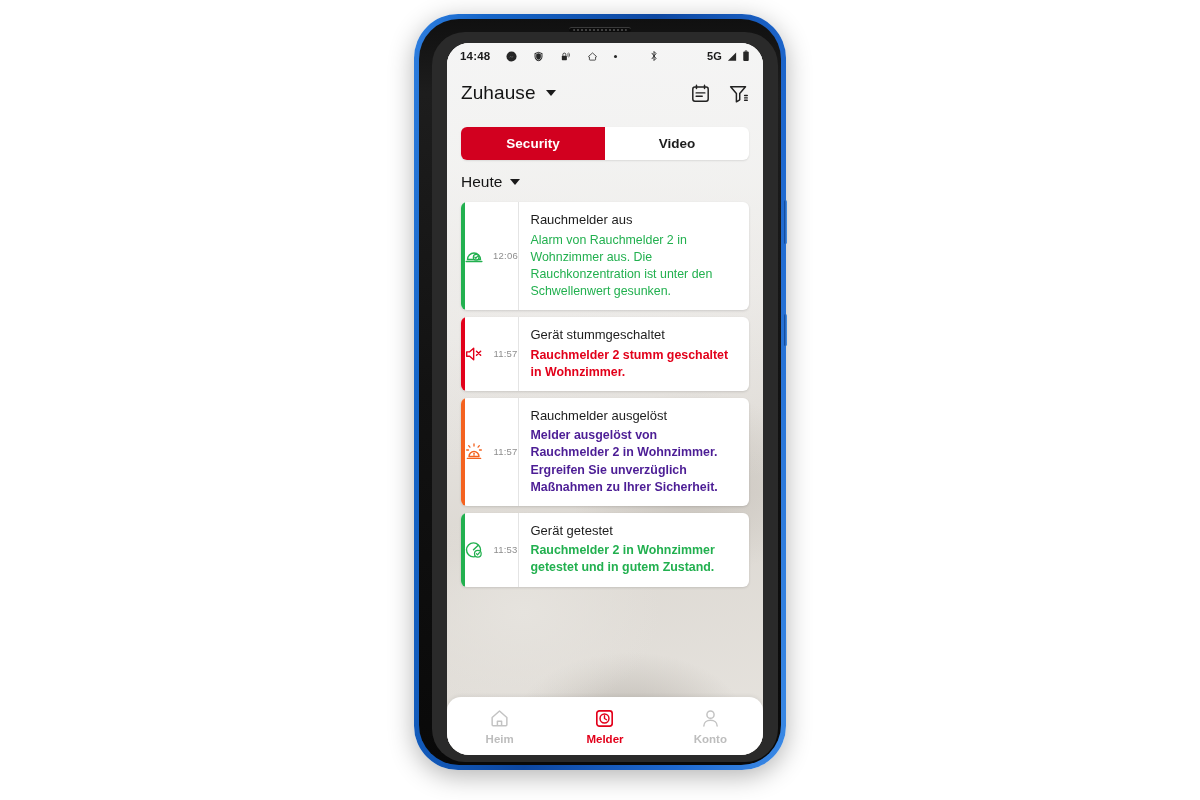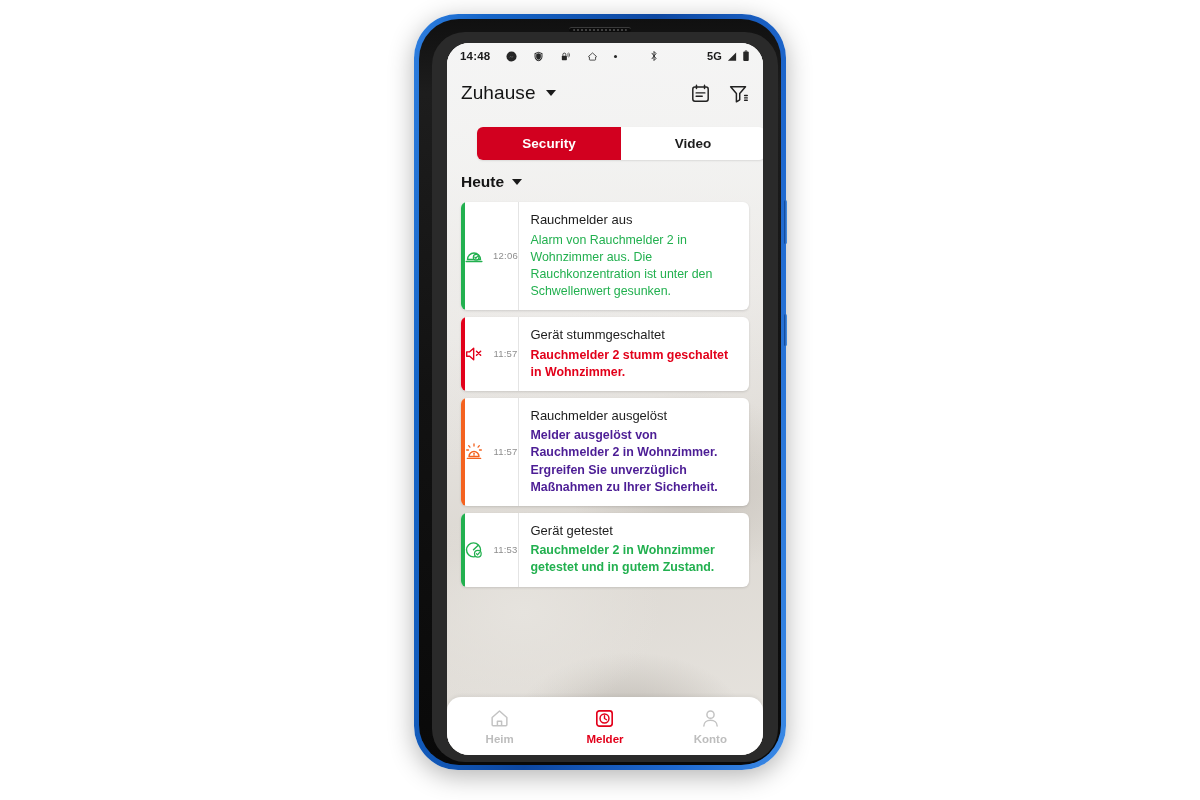--- a/index.html
+++ b/index.html
@@ -127,38 +127,37 @@
 
   
   #segment {
     position: absolute; left: 14px; top: 84px;
     width: 288px; height: 33px;
     background: #ffffff;
     border-radius: 6px;
     display: flex;
     overflow: hidden;
     box-shadow: 0 1px 2px rgba(0,0,0,.10);
-    margin-left: 16px;
   }
   .seg-tab {
     flex: 1;
     display: flex; align-items: center; justify-content: center;
     font-size: 13.5px; font-weight: 600;
     color: #1c1c1c;
     cursor: pointer;
     user-select: none;
   }
   .seg-tab.active { background: #d2001f; color: #ffffff; }
 
   
   #daysel {
     position: absolute; left: 14px; top: 130px;
     display: flex; align-items: center;
   }
-  #day-label { font-size: 15.5px; font-weight: 700; color: #141414; }
+  #day-label { font-size: 15.5px; font-weight: 400; color: #141414; }
   #day-caret {
     margin-left: 8px;
     width: 0; height: 0;
     border-left: 5px solid transparent;
     border-right: 5px solid transparent;
     border-top: 6px solid #1a1a1a;
   }
 
   
   #events {

